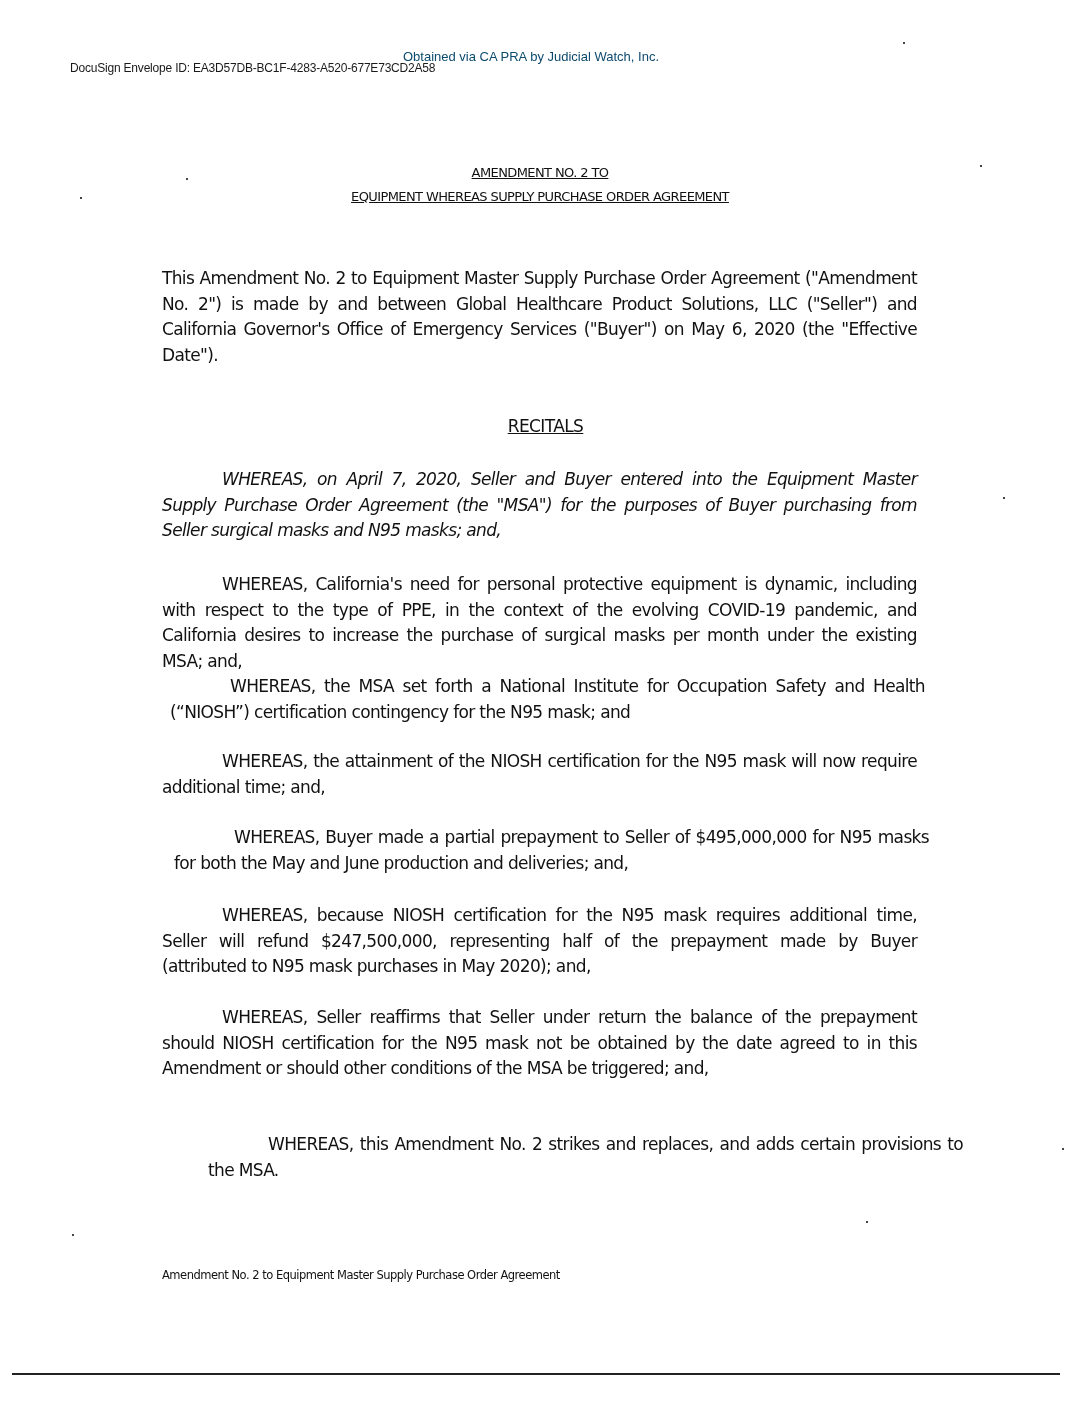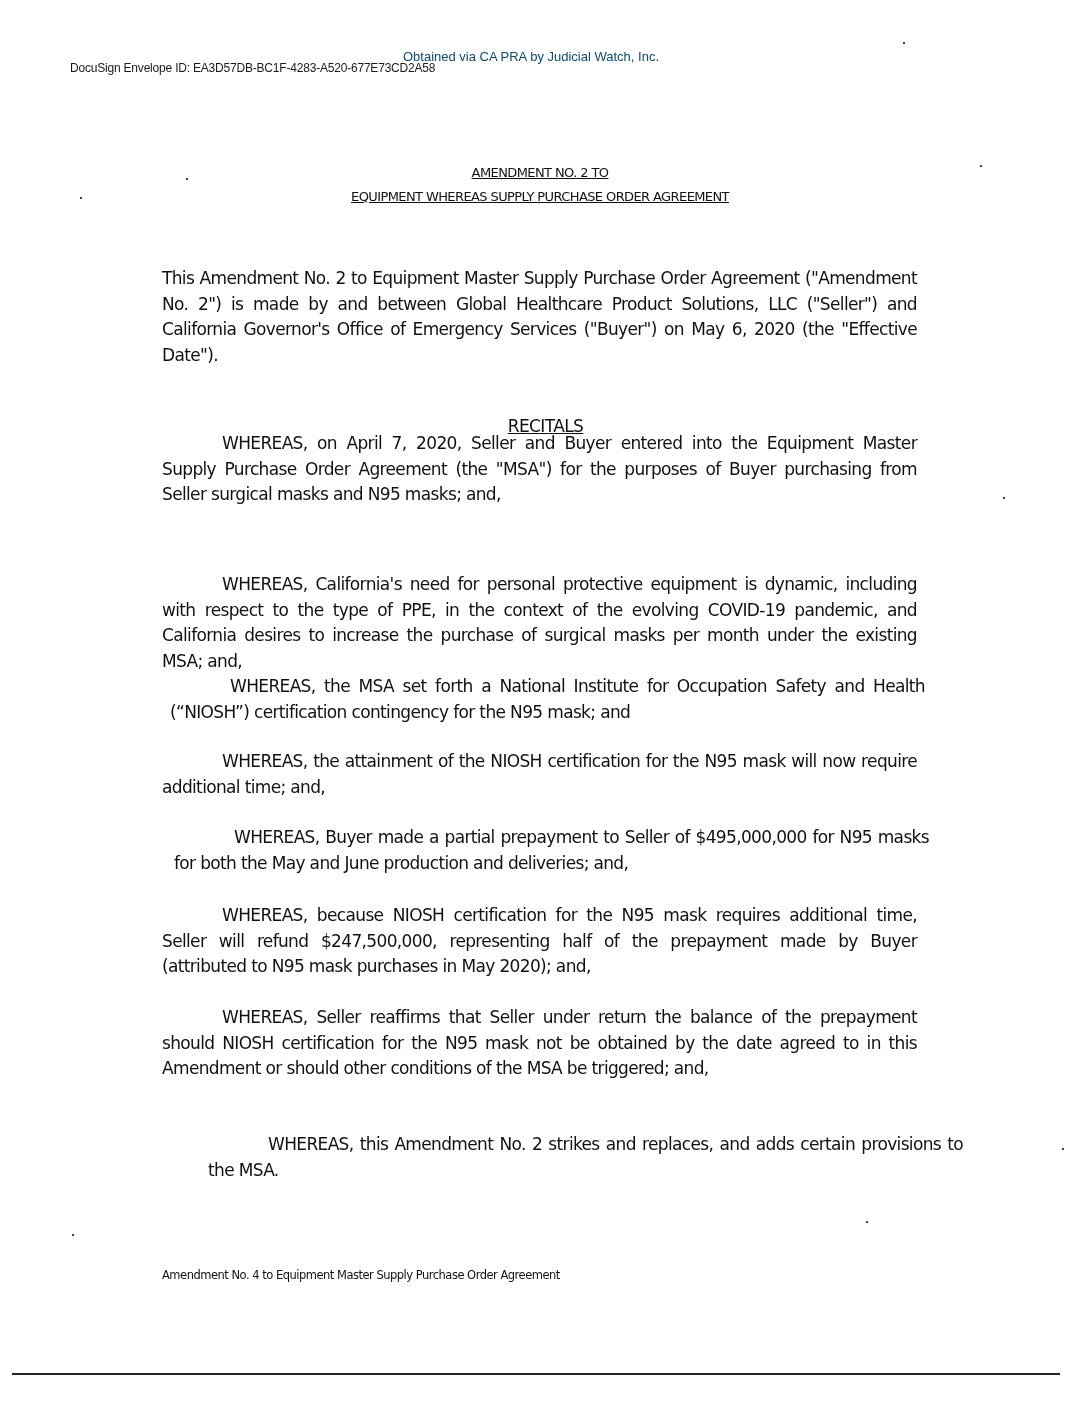--- a/index.html
+++ b/index.html
@@ -7,21 +7,21 @@
   .abs { position: absolute; }
   .envelope { left: 70px; top: 61px; font-family: "Liberation Sans", sans-serif; font-size: 12px; color: #1a1a1a; letter-spacing: -0.2px; white-space: nowrap; }
   .watermark { left: 403px; top: 49px; font-family: "Liberation Sans", sans-serif; font-size: 13px; color: #0c4a6e; white-space: nowrap; }
   .title { left: 0; width: 1091px; text-align: center; font-family: "DejaVu Sans", sans-serif; font-size: 13px; text-decoration: underline; letter-spacing: -0.6px; color: #111; white-space: nowrap; }
   .title1 { top: 165px; left: 250px; width: 580px; }
   .title2 { top: 189px; left: 250px; width: 580px; }
   .body-text { left: 162px; width: 755px; font-family: "DejaVu Sans", sans-serif; font-size: 17px; line-height: 25.5px; text-align: justify; letter-spacing: -0.65px; color: #111; }
   .intro { top: 266px; }
   .heading { top: 416px; left: 0; width: 1091px; text-align: center; font-family: "DejaVu Sans", sans-serif; font-size: 17px; text-decoration: underline; letter-spacing: -0.6px; }
   .recital { text-indent: 60px; }
-  .r1 { top: 431px; }
+  .r1 { top: 467px; font-style: italic; }
   .r2 { top: 572px; }
   .r3 { top: 674px; margin-left: 8px; }
   .r4 { top: 749px; }
   .r5 { top: 825px; margin-left: 12px; }
   .r6 { top: 903px; }
   .r7 { top: 1005px; }
   .r8 { top: 1132px; margin-left: 46px; }
   .footer { left: 162px; top: 1268px; font-family: "DejaVu Sans", sans-serif; font-size: 11.5px; letter-spacing: -0.5px; color: #111; white-space: nowrap; }
   .scan-line { left: 12px; top: 1373px; width: 1048px; height: 2px; background: #222; }
   .speck { width: 2px; height: 2px; background: #444; }
@@ -41,21 +41,21 @@
 
 <div class="abs body-text recital r1">WHEREAS, on April 7, 2020, Seller and Buyer entered into the Equipment Master Supply Purchase Order Agreement (the "MSA") for the purposes of Buyer purchasing from Seller surgical masks and N95 masks; and,</div>
 <div class="abs body-text recital r2">WHEREAS, California's need for personal protective equipment is dynamic, including with respect to the type of PPE, in the context of the evolving COVID-19 pandemic, and California desires to increase the purchase of surgical masks per month under the existing MSA; and,</div>
 <div class="abs body-text recital r3">WHEREAS, the MSA set forth a National Institute for Occupation Safety and Health (“NIOSH”) certification contingency for the N95 mask; and</div>
 <div class="abs body-text recital r4">WHEREAS, the attainment of the NIOSH certification for the N95 mask will now require additional time; and,</div>
 <div class="abs body-text recital r5">WHEREAS, Buyer made a partial prepayment to Seller of $495,000,000 for N95 masks for both the May and June production and deliveries; and,</div>
 <div class="abs body-text recital r6">WHEREAS, because NIOSH certification for the N95 mask requires additional time, Seller will refund $247,500,000, representing half of the prepayment made by Buyer (attributed to N95 mask purchases in May 2020); and,</div>
 <div class="abs body-text recital r7">WHEREAS, Seller reaffirms that Seller under return the balance of the prepayment should NIOSH certification for the N95 mask not be obtained by the date agreed to in this Amendment or should other conditions of the MSA be triggered; and,</div>
 <div class="abs body-text recital r8">WHEREAS, this Amendment No. 2 strikes and replaces, and adds certain provisions to the MSA.</div>
 
-<div class="abs footer">Amendment No. 4 to Equipment Master Supply Purchase Order Agreement</div>
+<div class="abs footer">Amendment No. 2 to Equipment Master Supply Purchase Order Agreement</div>
 
 <div class="abs scan-line"></div>
 
 <div class="abs speck" style="left:903px;top:42px"></div>
 <div class="abs speck" style="left:186px;top:178px"></div>
 <div class="abs speck" style="left:80px;top:197px"></div>
 <div class="abs speck" style="left:980px;top:165px"></div>
 <div class="abs speck" style="left:1003px;top:497px"></div>
 <div class="abs speck" style="left:1062px;top:1148px"></div>
 <div class="abs speck" style="left:866px;top:1221px"></div>

